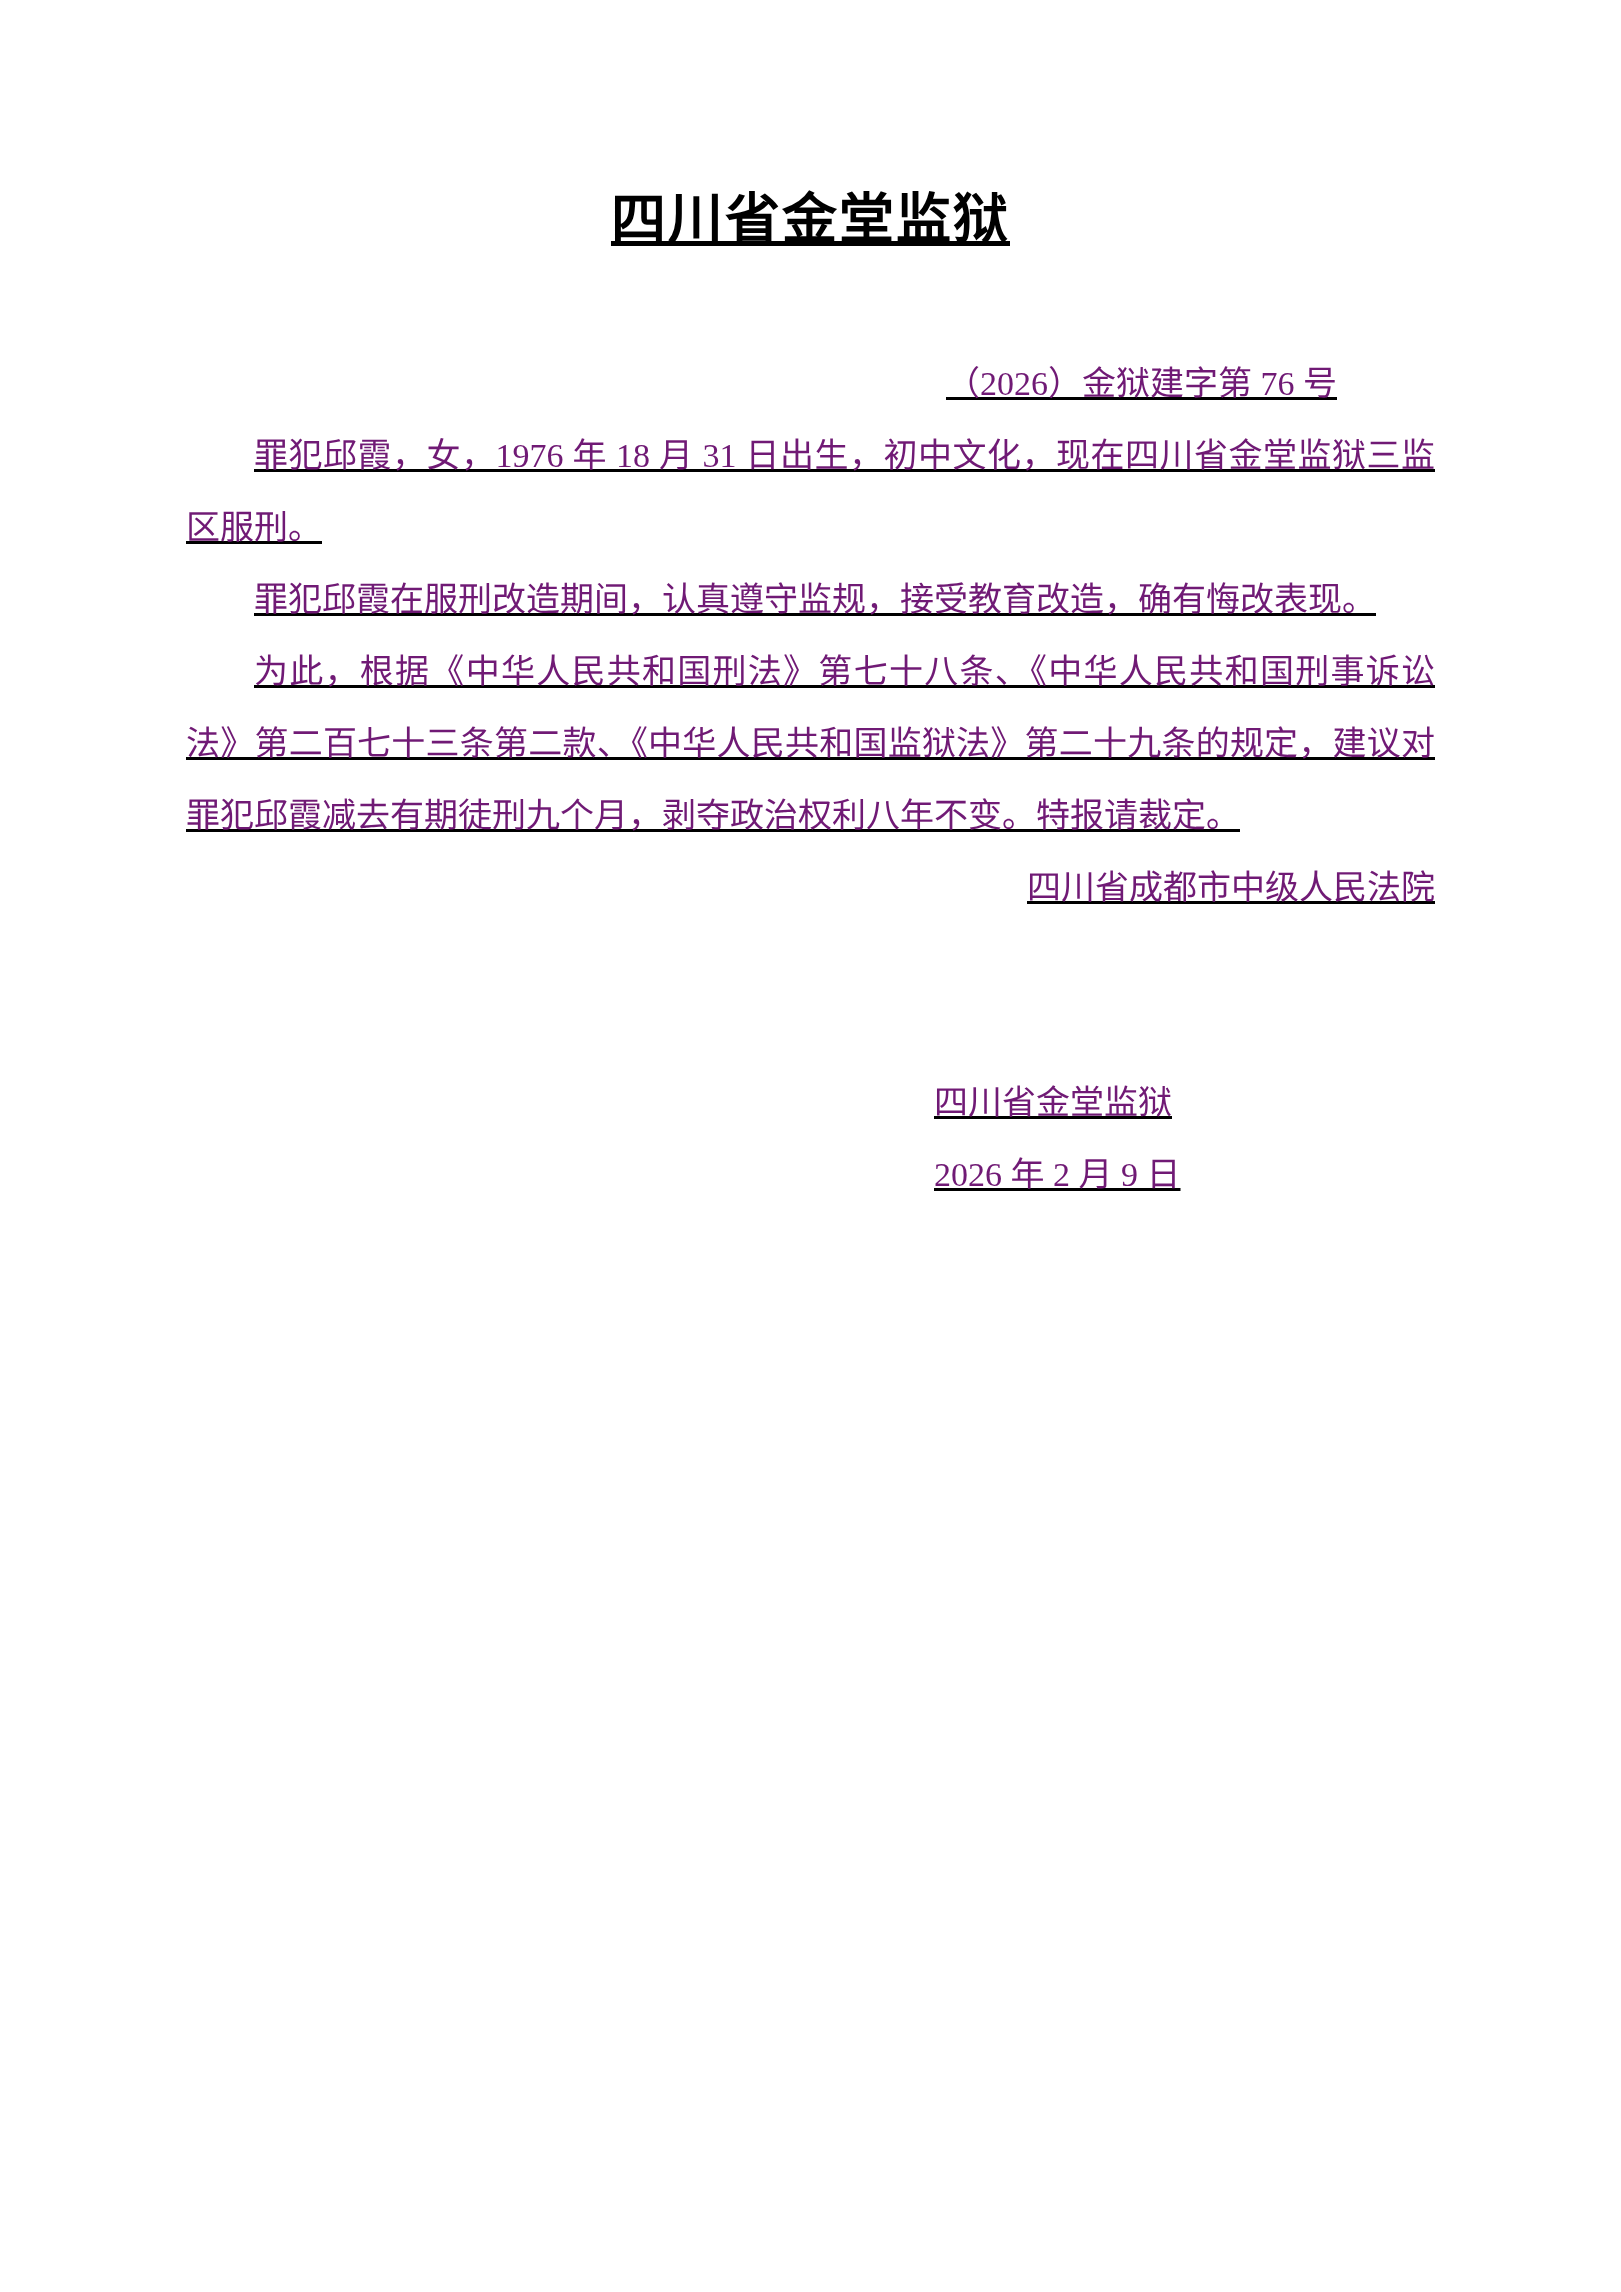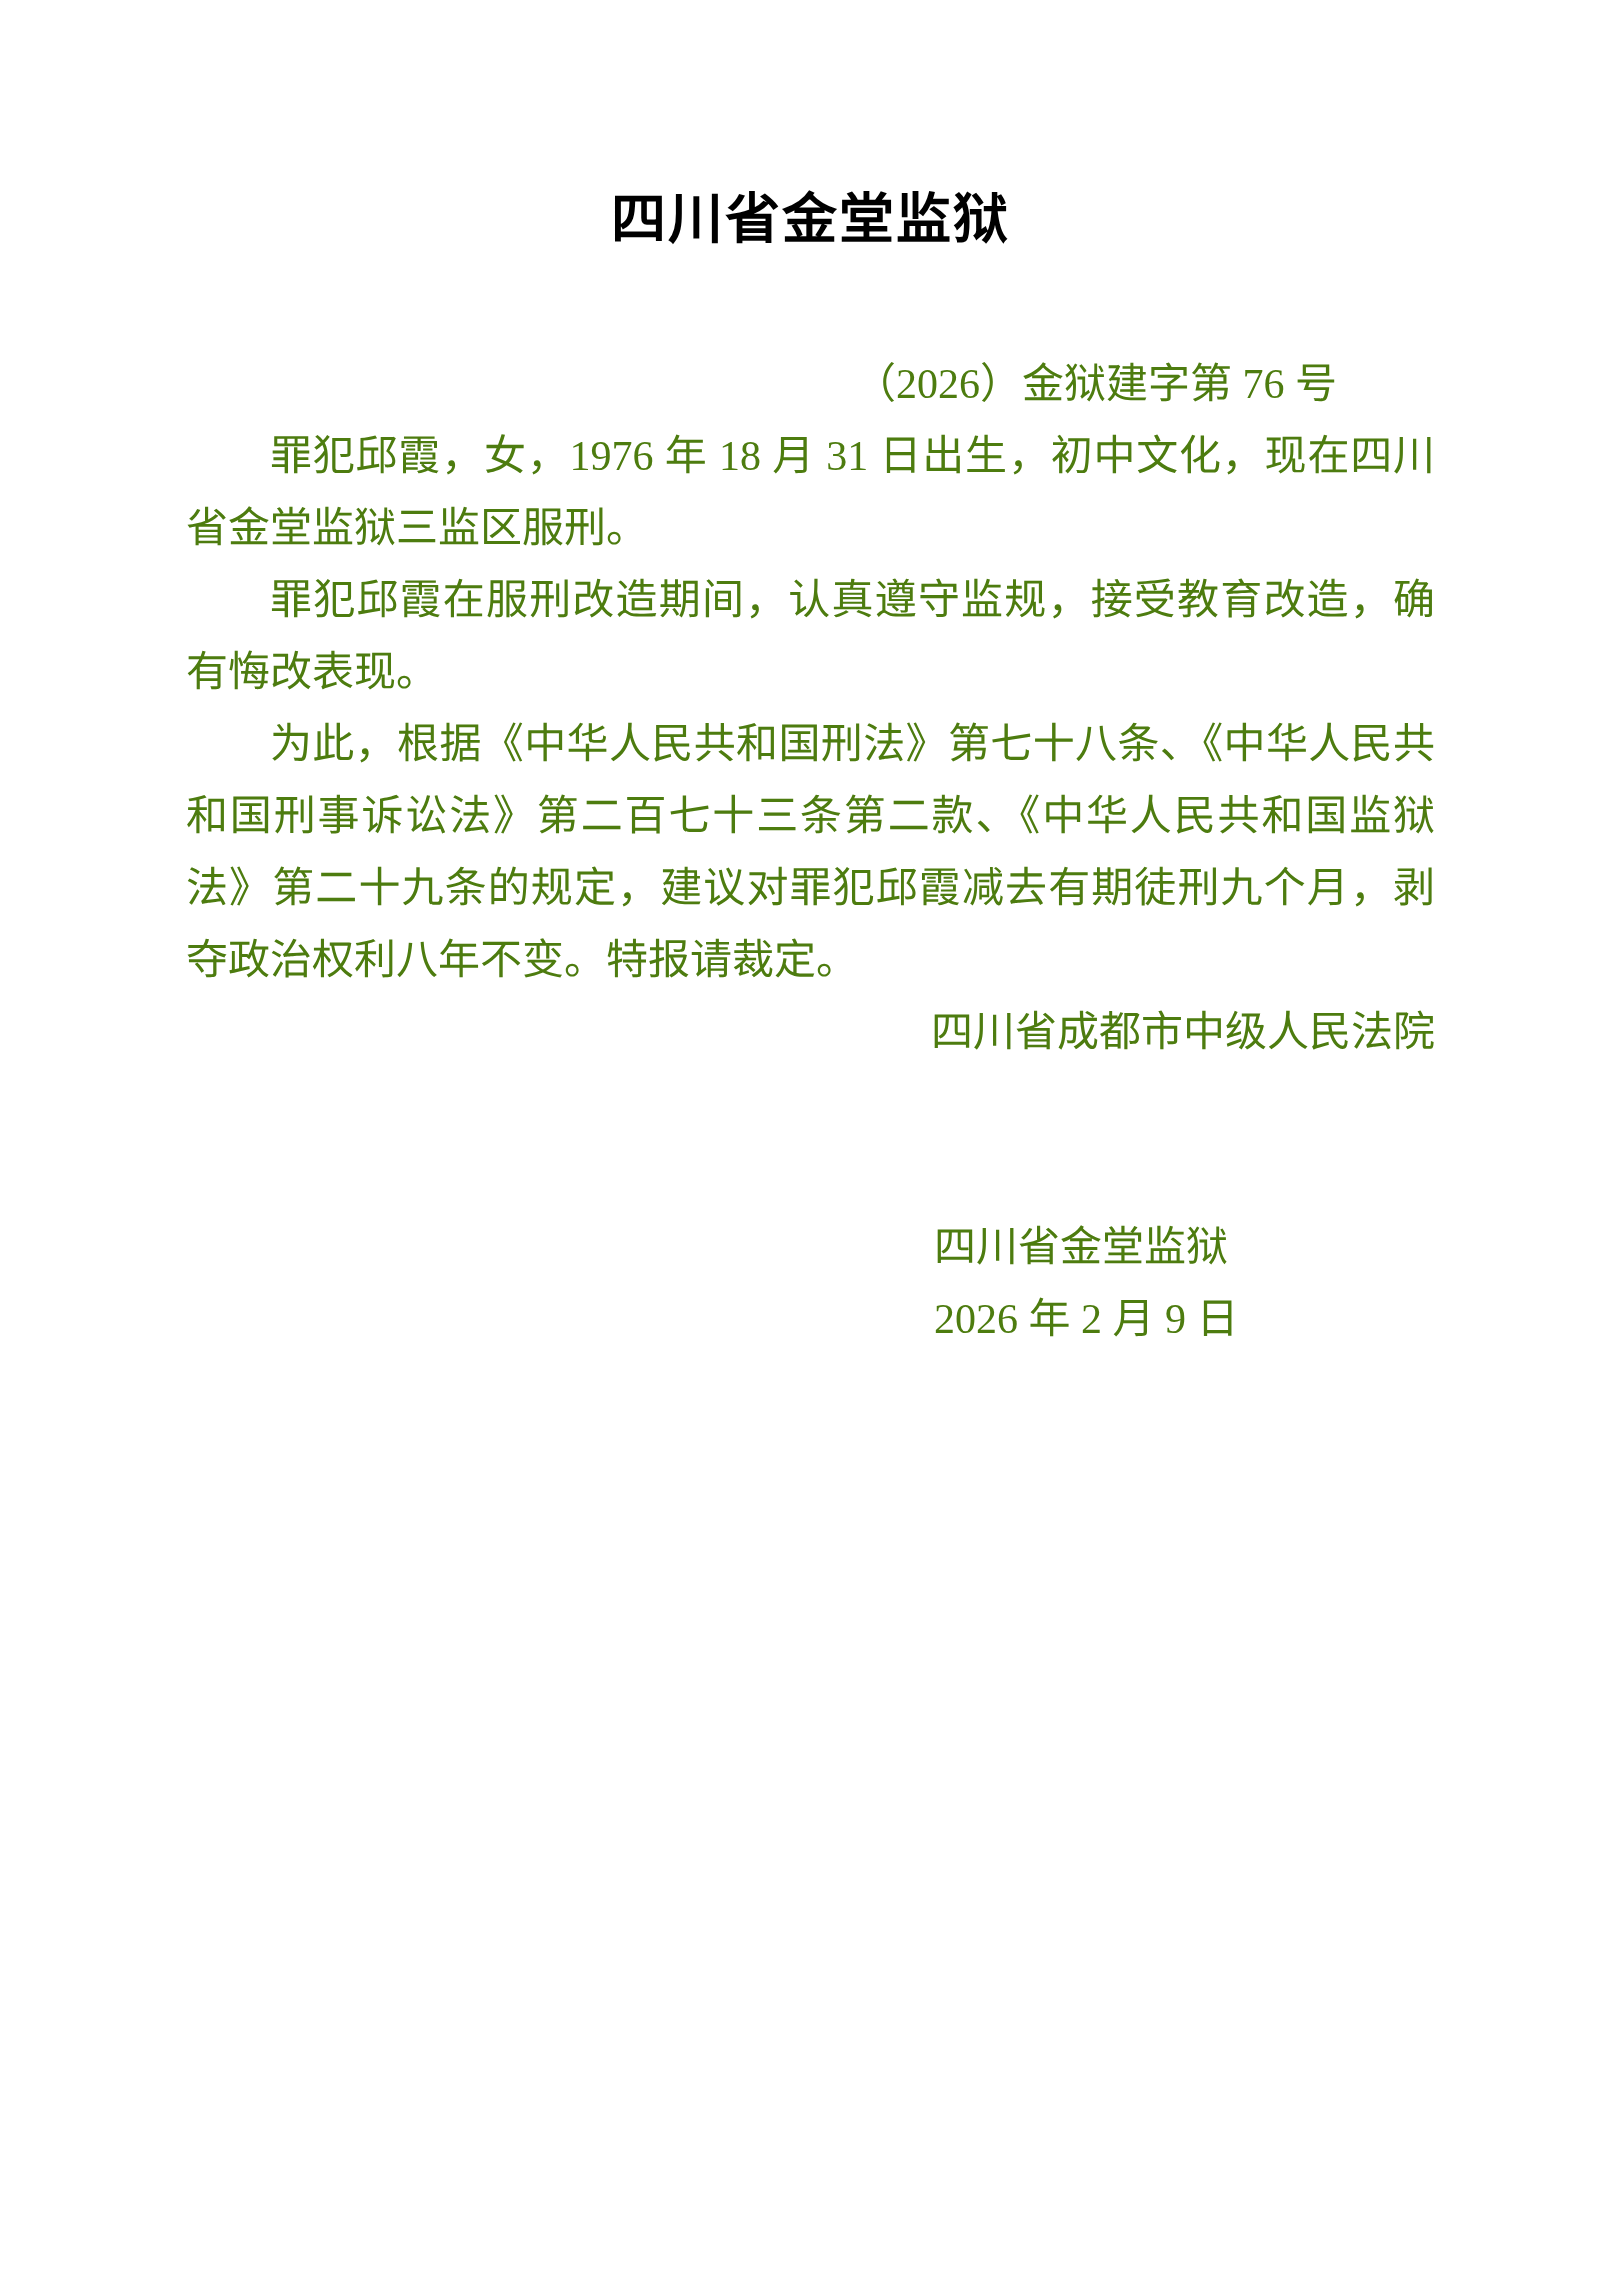--- a/index.html
+++ b/index.html
@@ -8,39 +8,40 @@
     background: #ffffff;
   }
   .page {
     position: relative;
     width: 1621px;
     height: 2106px;
     background: #ffffff;
     color: #000000;
     overflow: hidden;
     font-family: "Liberation Serif", serif;
+    text-decoration: underline;
   }
   .title-block {
     padding-top: 184px;
     text-align: center;
   }
   .title-line {
     font-family: "Liberation Sans", sans-serif;
     font-weight: 700;
     font-size: 55px;
     line-height: 70px;
     letter-spacing: 2px;
     margin: 0;
     color: #000000;
   }
   .content {
     margin: 0 186px;
-    font-size: 42px;
+    font-size: 34px;
     line-height: 72px;
-    color: #4d7c0f;
+    color: #701a75;
   }
   .doc-number {
     margin-top: 94px;
     text-align: right;
     padding-right: 98px;
     white-space: nowrap;
   }
   .body-paragraph {
     margin: 0;
     text-indent: 2em;

